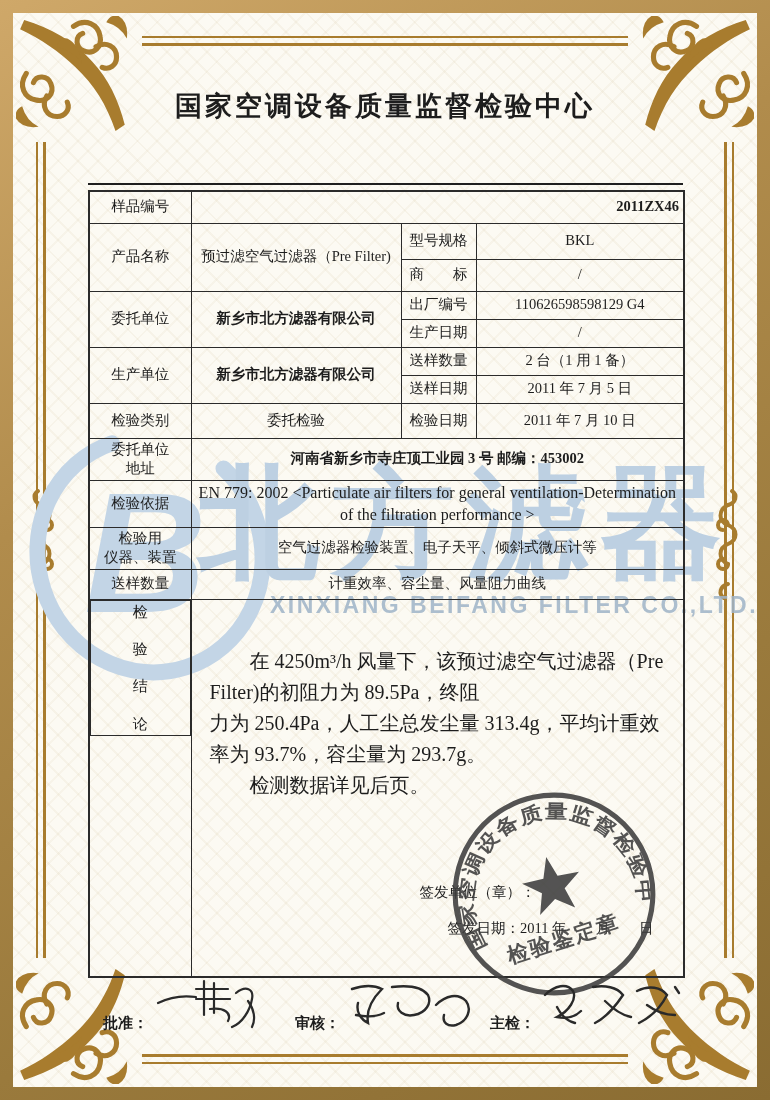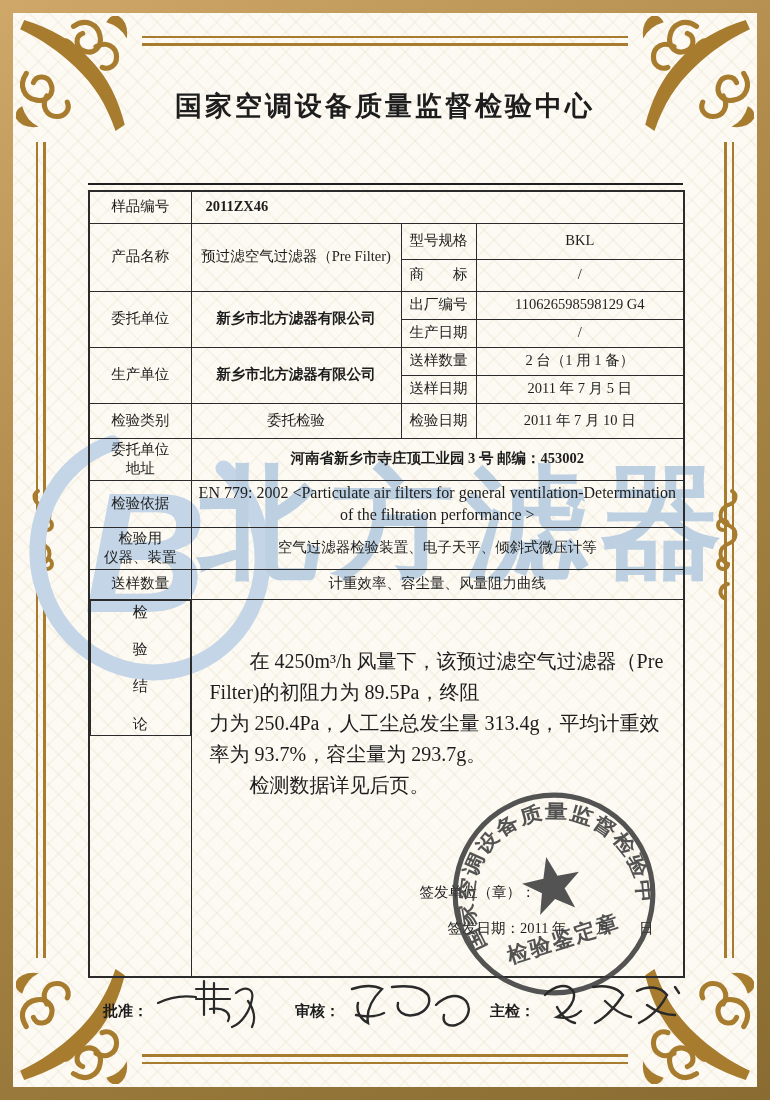--- a/index.html
+++ b/index.html
@@ -63,21 +63,21 @@
   .vlabel{display:flex;flex-direction:column;align-items:center;justify-content:flex-start;
           padding-top:148px;gap:17px;font-size:15px;}
   .concl-text{position:absolute;top:46px;left:18px;right:12px;font-size:20px;line-height:31px;text-align:left;}
   .indent{text-indent:2em;}
   .issue-unit{position:absolute;left:228px;top:283px;font-size:14.5px;white-space:nowrap;}
   .issue-date{position:absolute;left:256px;top:319px;font-size:14.5px;white-space:nowrap;}
   .stamp{position:absolute;left:255px;top:187px;width:214px;height:214px;transform:rotate(-12deg);opacity:.88;}
 
   
   .sig-row{position:absolute;top:975px;left:0;width:770px;height:60px;}
-  .sig-group{position:absolute;top:0;display:flex;align-items:center;}
+  .sig-group{position:absolute;top:0;display:flex;align-items:flex-end;}
   .sig-group .lab{font-size:15px;font-weight:bold;padding-top:14px;white-space:nowrap;}
   .sig-g1{left:103px;} .sig-g2{left:295px;} .sig-g3{left:490px;}
   .sig-svg{margin-left:4px;}
 </style>
 </head>
 <body>
 
 <div class="page">
   <div class="paper"></div>
 
@@ -163,36 +163,37 @@
     </g>
   </svg>
 
   <svg class="wm wm-logo" width="260" height="270" viewBox="0 0 260 270">
     <g fill="none" stroke="#c3d5e6" stroke-linecap="round">
       <ellipse cx="128" cy="135" rx="112" ry="118" stroke-width="16" transform="rotate(-18 128 135)" stroke-dasharray="540 120"></ellipse>
     </g>
     <text x="62" y="192" font-family="Liberation Sans, DejaVu Sans, sans-serif" font-size="170" font-weight="bold" font-style="italic" fill="#c3d5e6">B</text>
   </svg>
   <div class="wm wm-cn">北方滤器</div>
+  <div class="wm wm-en">XINXIANG BEIFANG FILTER CO.,LTD.</div>
 
   <div class="content">
     <div class="org-title">国家空调设备质量监督检验中心</div>
     <div class="rule"></div>
 
     <table class="rpt">
       <colgroup>
           <col style="width:102px">
           <col style="width:210px">
           <col style="width:75px">
           <col style="width:208px">
         </colgroup>
       <tbody>
           <tr style="height:32px">
         <td class="lab">样品编号</td>
-        <td colspan="3" style="text-align:left;padding-left:14px;font-weight:bold">2011ZX46</td>
+        <td colspan="3" style="text-align:right;padding-left:14px;font-weight:bold">2011ZX46</td>
       </tr>
       <tr style="height:36px">
         <td class="lab" rowspan="2">产品名称</td>
         <td rowspan="2">预过滤空气过滤器（Pre Filter)</td>
         <td class="lab">型号规格</td>
         <td>BKL</td>
       </tr>
       <tr style="height:32px">
         <td class="lab">商　　标</td>
         <td>/</td>

